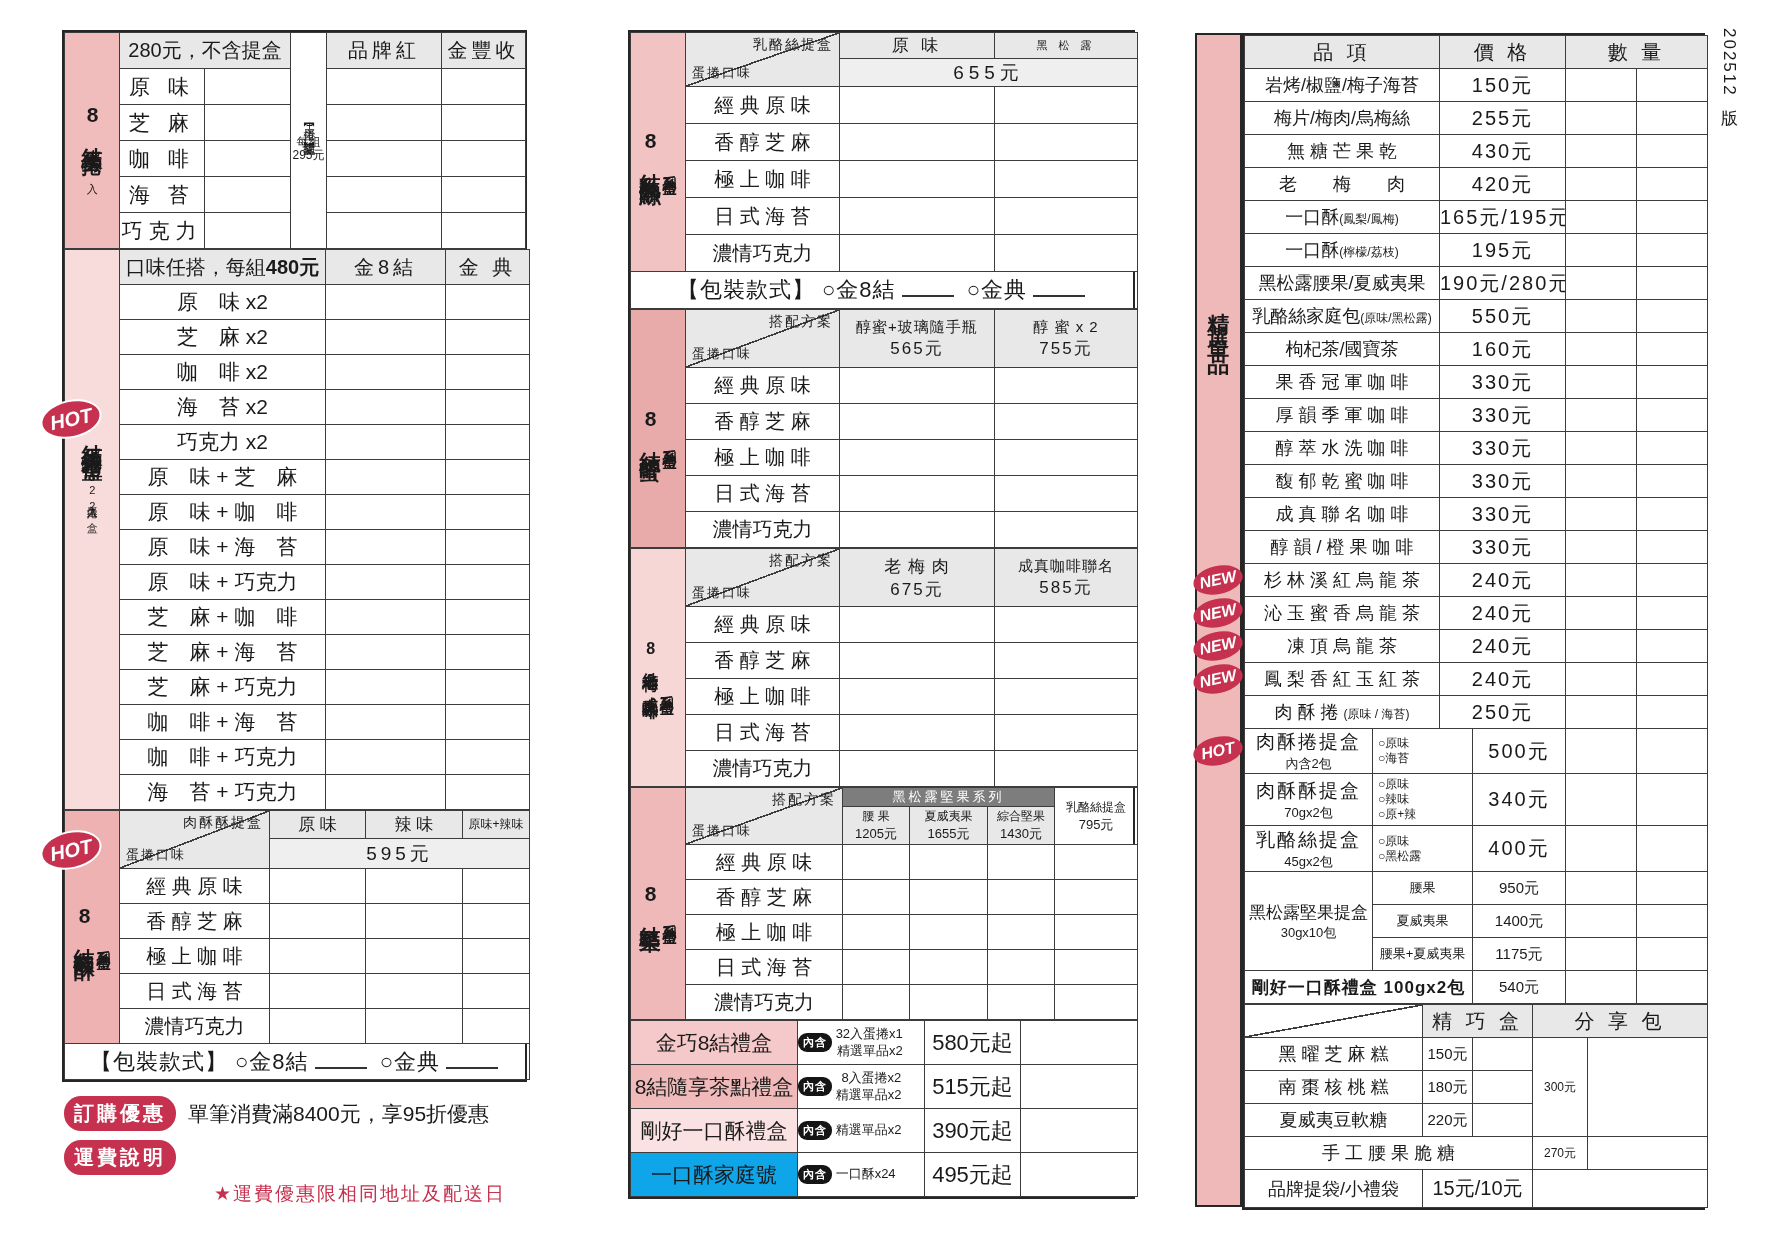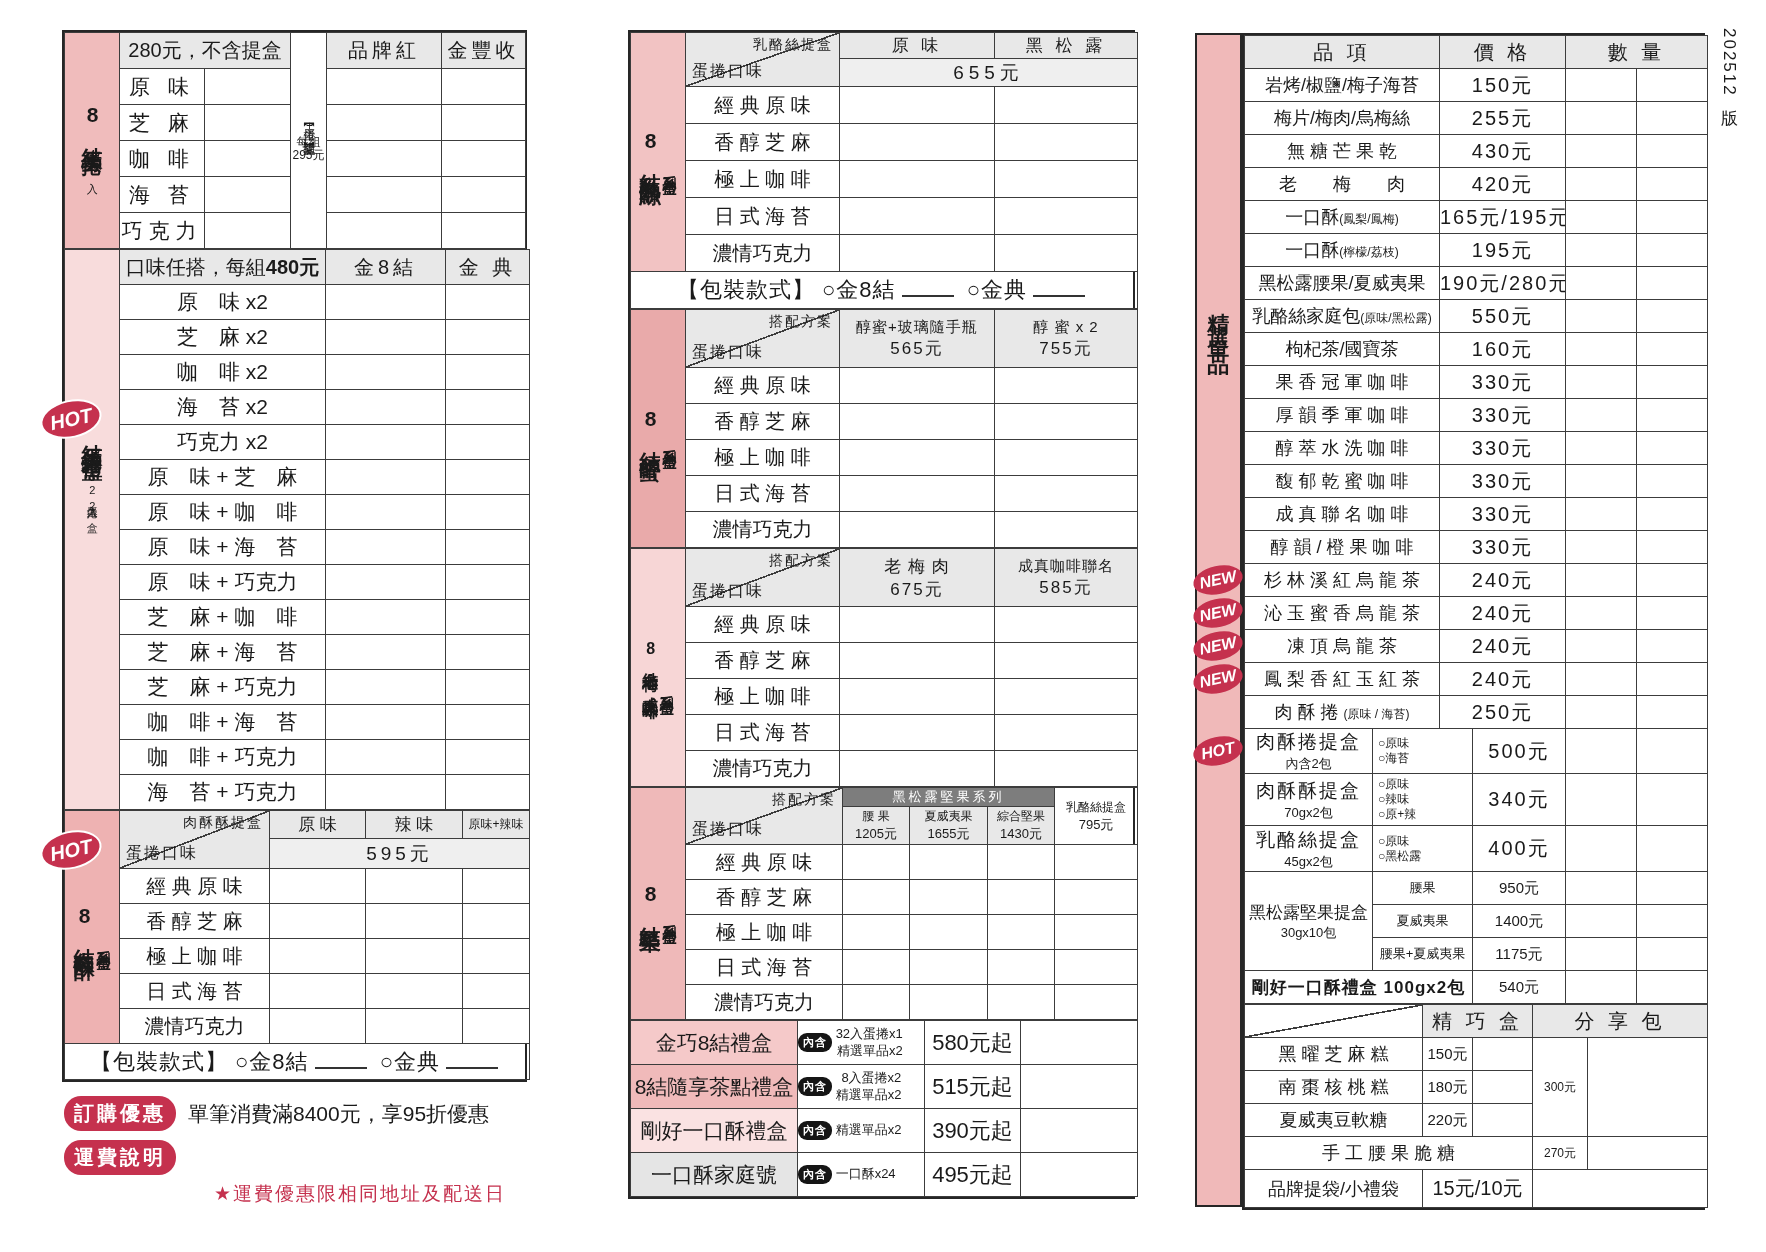--- a/index.html
+++ b/index.html
@@ -12,21 +12,21 @@
   .gray{background:#e8e8e8}
   .hcell{font-size:20px;letter-spacing:4px}
   .qty{background:#fff;border-left-color:#8a8a8a}
   
   .vtext{writing-mode:vertical-rl;text-orientation:upright;display:inline-block;line-height:1.15}
   
   .diag{position:relative;background:#e8e8e8}
   .diag::after{content:"";position:absolute;inset:0;
      background:linear-gradient(to bottom right,transparent calc(50% - 0.8px),#3c3c3c calc(50% - 0.8px),#3c3c3c calc(50% + 0.8px),transparent calc(50% + 0.8px))}
   .diag .dt{position:absolute;top:3px;right:6px;font-size:14px;letter-spacing:2px;z-index:2}
-  .diag .db{position:absolute;bottom:4px;left:6px;font-size:16px;letter-spacing:2px;z-index:2}
+  .diag .db{position:absolute;bottom:4px;left:6px;font-size:13px;letter-spacing:2px;z-index:2}
   .diag-only{position:relative;background:#fff}
   .diag-only::after{content:"";position:absolute;inset:0;
      background:linear-gradient(to bottom right,transparent calc(50% - 0.8px),#3c3c3c calc(50% - 0.8px),#3c3c3c calc(50% + 0.8px),transparent calc(50% + 0.8px))}
   
   .oval{position:absolute;background:#c5314e;color:#fff;border-radius:50%;
         display:flex;align-items:center;justify-content:center;
         font-weight:bold;font-style:italic;z-index:9;transform:rotate(-12deg);
         box-shadow:0 0 0 2px #fff}
   .rowbadge{position:absolute;left:-52px;top:50%;width:50px;height:28px;margin-top:-14px;
         background:#c5314e;color:#fff;border-radius:50%;transform:rotate(-12deg);
@@ -52,21 +52,21 @@
   .mh-n{font-size:15px;letter-spacing:1px}
   .mh-p{font-size:17px;letter-spacing:2px}
   .m4 .mh-n{font-size:12px;letter-spacing:0}
   .m4 .mh-p{font-size:13px;letter-spacing:0}
   .banner{background:#7d7d7d;color:#fff;font-size:13px;letter-spacing:3px}
   .gifts tr{height:44px}
   .g-name{font-size:21px}
   .gifts tr:nth-child(1) .g-name{background:#f5c9c9}
   .gifts tr:nth-child(2) .g-name{background:#f0baba}
   .gifts tr:nth-child(3) .g-name{background:#fae2e2}
-  .gifts tr:nth-child(4) .g-name{background:#e5e5e5}
+  .gifts tr:nth-child(4) .g-name{background:#0ea5e9}
   .g-cont{font-size:13px;text-align:left;}
   .g-cont .lines{display:inline-block;vertical-align:middle;text-align:right;line-height:1.25}
   .g-cont .lines div:empty{display:none}
   .g-price{font-size:22px}
   
   .rmain tr{height:33px}
   .r-name{font-size:18px;position:relative;overflow:visible;white-space:nowrap}
   .r-name .small{font-size:12px}
   .r-price{font-size:20px;letter-spacing:2px;white-space:nowrap}
   .opt-row{height:48px}
@@ -374,21 +374,21 @@
       <tbody>
         <tr class="hr1">
           <td rowspan="7" style="background:#f2c3c3">
             <span class="vtext sb-title">8結乳酪絲</span><span class="vtext sb-sub">系列禮盒</span>
           </td>
           <td rowspan="2" class="diag">
             <span class="dt">乳酪絲提盒</span>
             <span class="db">蛋捲口味</span>
           </td>
           <td class="gray hcell" style="font-size:17px">原 味</td>
-          <td class="gray hcell" style="font-size:17px">黑 松 露</td>
+          <td class="gray hcell" style="font-size:11px">黑 松 露</td>
         </tr>
         <tr class="hr2">
           <td colspan="2" style="background:#efefef;font-size:19px;letter-spacing:5px">655元</td>
         </tr>
 
           <tr class="fl">
             <td class="mid-flv">經 典 原 味</td>
             <td class="qty"></td>
             <td class="qty"></td>
           </tr>

